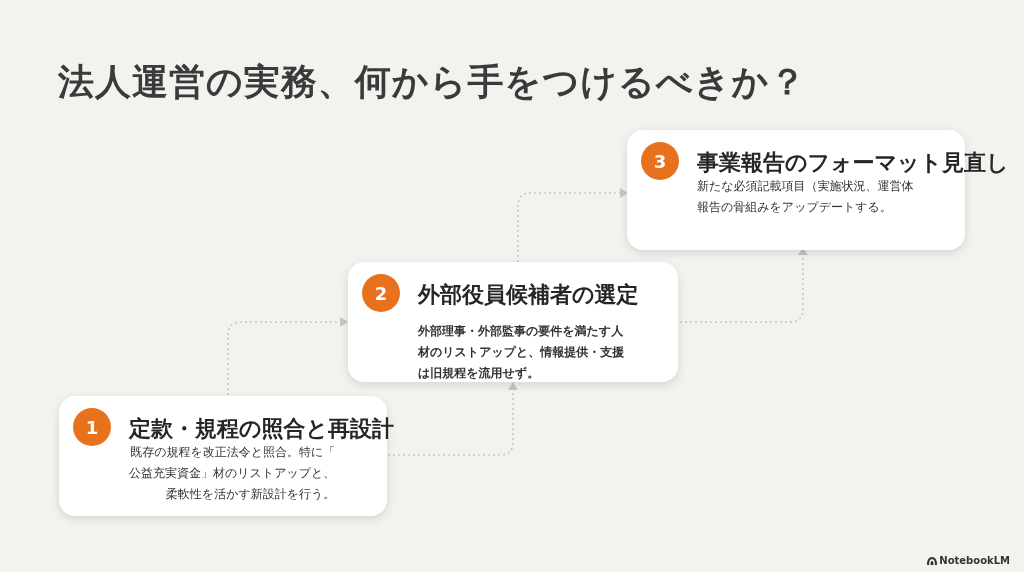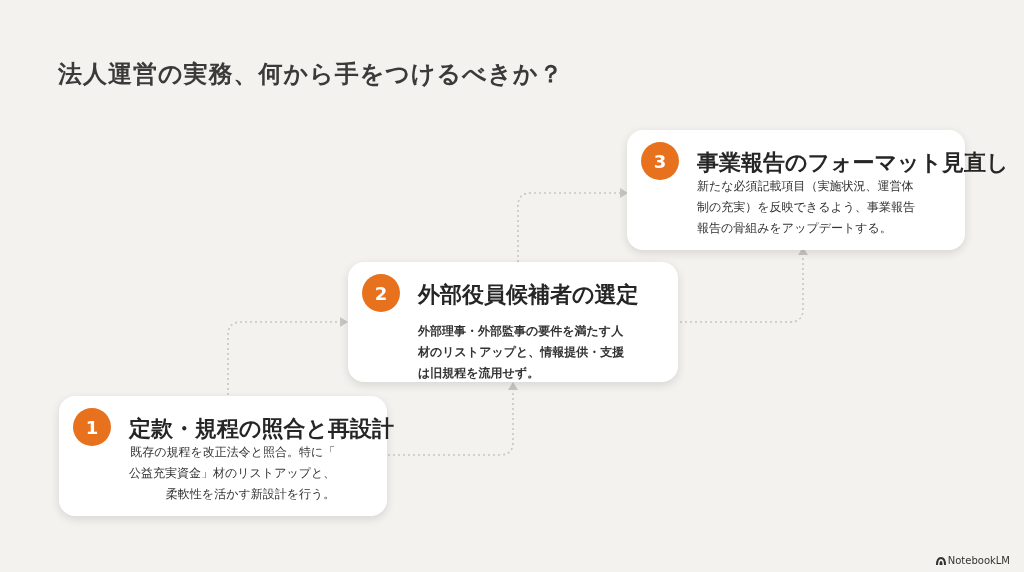--- a/index.html
+++ b/index.html
@@ -4,41 +4,41 @@
 <style>
   html, body { margin:0; padding:0; }
   body {
     width:1024px; height:572px; overflow:hidden; position:relative;
     background:#f4f2ee;
     font-family:"DejaVu Sans", "Liberation Sans", sans-serif;
     color:#2b2b2b;
   }
   .title {
     position:absolute; left:58px; top:58px;
-    font-size:24px; font-weight:bold; color:#3a3a3a; letter-spacing:1px;
+    font-size:36px; font-weight:bold; color:#3a3a3a; letter-spacing:1px;
   }
   .card {
     position:absolute; background:#fff; border-radius:16px;
     box-shadow:0 3px 10px rgba(0,0,0,0.12);
   }
   .badge {
     position:absolute; width:38px; height:38px; border-radius:50%;
     background:#e8711e; color:#fff; font-weight:bold; font-size:18px;
     display:flex; align-items:center; justify-content:center;
   }
   .card-title {
     position:absolute; font-size:22px; font-weight:bold; color:#262626; white-space:nowrap;
   }
   .card-body {
     position:absolute; font-size:12px; line-height:21px; color:#333;
   }
   svg.conn { position:absolute; left:0; top:0; }
   .brand {
     position:absolute; right:14px; bottom:6px; font-size:10px; color:#333;
-    display:flex; align-items:center; gap:1px; font-weight:normal;
+    display:flex; align-items:center; gap:1px; font-weight:bold;
   }
 </style>
 </head>
 <body>
 
 <div class="title">法人運営の実務、何から手をつけるべきか？</div>
 
 <svg class="conn" width="1024" height="572">
   <g fill="none" stroke="#c8c6c2" stroke-width="1.6" stroke-dasharray="2 3">
     <path d="M228 395 V335 Q228 322 241 322 H340"></path>
@@ -72,21 +72,20 @@
     <div>材のリストアップと、情報提供・支援</div>
     <div>は旧規程を流用せず。</div>
   </div>
 </div>
 
 <div class="card" style="left:627px; top:130px; width:338px; height:120px;">
   <div class="badge" style="left:14px; top:12px;">3</div>
   <div class="card-title" style="left:70px; top:18px;">事業報告のフォーマット見直し</div>
   <div class="card-body" style="left:70px; top:46px;">
     <div>新たな必須記載項目（実施状況、運営体</div>
-    <div>制の充実）を反映できるよう、事業報告</div>
     <div>報告の骨組みをアップデートする。</div>
   </div>
 </div>
 
 <div class="brand">
   <svg width="12" height="9" viewBox="0 0 12 9">
     <path d="M1 9 Q1 1 6 1 Q11 1 11 9 H9 Q9 3 6 3 Q3 3 3 9 Z M4.5 9 Q4.5 5 6 5 Q7.5 5 7.5 9 Z" fill="#333"></path>
   </svg>
   <span>NotebookLM</span>
 </div>

